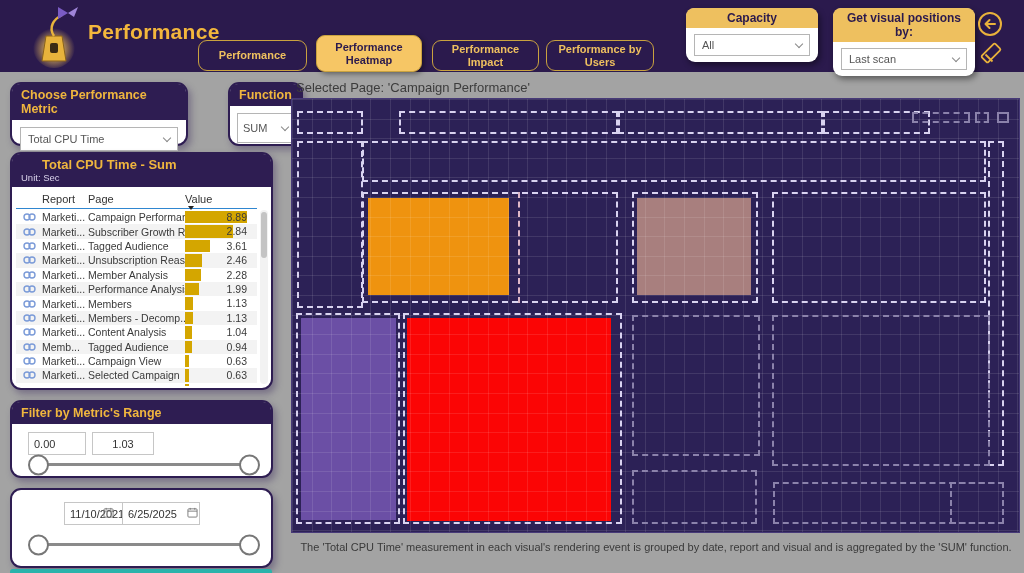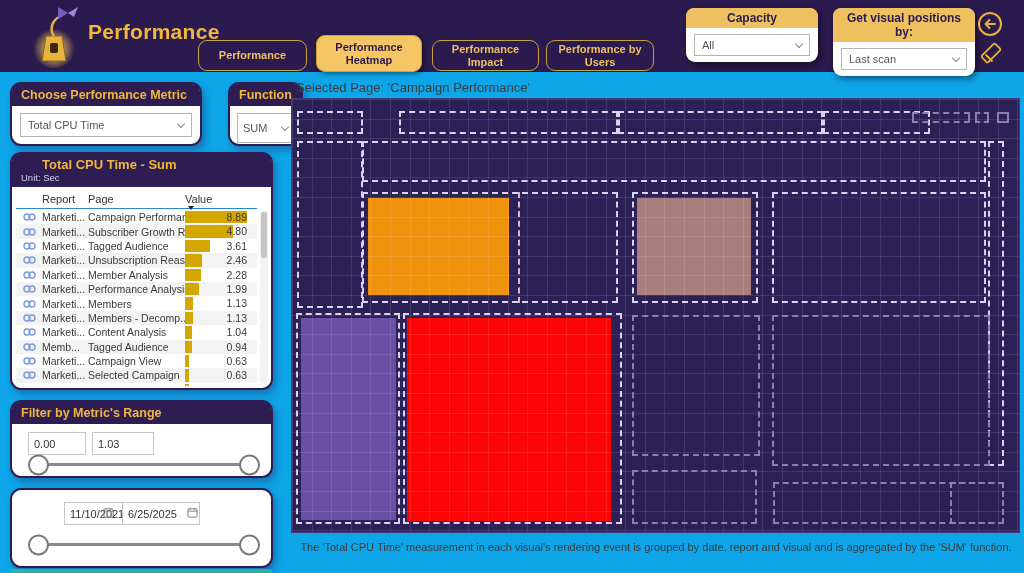--- a/index.html
+++ b/index.html
@@ -1,18 +1,18 @@
 <!DOCTYPE html>
 <html><head>
 <meta charset="utf-8">
 <style>
   * { box-sizing: border-box; margin: 0; padding: 0; }
   html,body { width:1024px; height:573px; overflow:hidden; background:#fff;
     font-family:"Liberation Sans", sans-serif; }
-  #page { position:relative; width:1024px; height:573px; background:#0ea5e9; }
+  #page { position:relative; width:1024px; height:573px; background:#a3a3a3; }
 
   
   #header { position:absolute; left:0; top:0; width:1024px; height:72px; background:#2b1a4d; }
   #logo { position:absolute; left:28px; top:3px; width:58px; height:66px; }
   #app-title { position:absolute; left:88px; top:20px; font-size:21px; font-weight:bold; color:#f3b73c; letter-spacing:.3px; }
 
   #tabs { position:absolute; left:198px; top:0; height:72px; }
   .tab { position:absolute; border:1.5px solid #c9a23f; border-radius:9px; color:#eec05f;
     font-size:11px; font-weight:bold; display:flex; align-items:center; justify-content:center;
     text-align:center; cursor:pointer; background:transparent; line-height:1.15; padding:0 6px; }
@@ -133,21 +133,21 @@
     <svg class="hicon" style="left:977px; top:11px; width:26px; height:26px;" viewBox="0 0 26 26">
       <circle cx="13" cy="13" r="11" fill="none" stroke="#e9b23b" stroke-width="2"></circle>
       <path d="M18 13 H9 M12.5 9 L8.5 13 L12.5 17" fill="none" stroke="#e9b23b" stroke-width="2" stroke-linecap="round" stroke-linejoin="round"></path>
     </svg>
     <svg class="hicon" style="left:979px; top:41px; width:24px; height:24px;" viewBox="0 0 24 24">
       <rect x="7.5" y="2.5" width="9" height="19" rx="1.5" fill="none" stroke="#e9b23b" stroke-width="1.8" transform="rotate(45 12 12)"></rect>
       <line x1="6.5" y1="13.5" x2="13.5" y2="20.5" stroke="#e9b23b" stroke-width="1.8"></line>
     </svg>
   </div>
 
-  <div class="card" style="left:10px; top:82px; width:192px; height:64px;">
+  <div class="card" style="left:10px; top:82px; width:178px; height:64px;">
     <div class="card-header">Choose Performance Metric</div>
     <div style="padding:7px 8px;">
       <div class="select" style="height:24px;">
         <span>Total CPU Time</span>
         <span class="chev"></span>
       </div>
     </div>
   </div>
 
   <div class="card" style="left:198px; top:82px; width:75px; height:64px;margin-left:30px;">
@@ -193,21 +193,21 @@
           <span class="tc-icon">
             <svg width="13" height="10" viewBox="0 0 13 10">
               <circle cx="4" cy="5" r="3" fill="none" stroke="#7b9bd8" stroke-width="1.4"></circle>
               <circle cx="9" cy="5" r="3" fill="none" stroke="#7b9bd8" stroke-width="1.4"></circle>
             </svg>
           </span>
           <span class="tc-report">Marketi...</span>
           <span class="tc-page">Subscriber Growth R...</span>
           <span class="tc-value">
             <span class="vbar" style="width:48px;"></span>
-            <span class="vtxt">4.80</span>
+            <span class="vtxt">2.84</span>
           </span>
         </div>
         <div class="trow">
           <span class="tc-icon">
             <svg width="13" height="10" viewBox="0 0 13 10">
               <circle cx="4" cy="5" r="3" fill="none" stroke="#7b9bd8" stroke-width="1.4"></circle>
               <circle cx="9" cy="5" r="3" fill="none" stroke="#7b9bd8" stroke-width="1.4"></circle>
             </svg>
           </span>
           <span class="tc-report">Marketi...</span>
@@ -359,21 +359,21 @@
         </div>
       </div>
     <div id="tbl-scroll">
       <div id="tbl-thumb"></div>
     </div>
   </div>
 
   <div class="card" style="left:10px; top:400px; width:263px; height:78px;">
     <div class="card-header">Filter by Metric's Range</div>
     <input class="num-input" style="left: 16px; top: 30px; width: 58px;" readonly="" value="0.00">
-    <input class="num-input" style="left: 80px; top: 30px; width: 62px;" readonly="" value="1.03">
+    <input class="num-input" style="left: 80px; top: 30px; width: 62px; text-align: center;" readonly="" value="1.03">
     <div class="slider-track" style="left:26px; top:61px; width:212px;">
       <div class="slider-handle" style="left:-10px;"></div>
       <div class="slider-handle" style="right:-10px;"></div>
     </div>
   </div>
 
   <div class="card" style="left:10px; top:488px; width:263px; height:80px;">
     <input class="num-input" style="left: 16px; top: 12px; width: 88px; margin-left: 36px;" readonly="" value="11/10/2021">
     <svg class="cal-ic" style="left:91px; top:17px;" viewBox="0 0 12 12">
       <rect x="1" y="2" width="10" height="9" rx="1" fill="none" stroke="#777" stroke-width="1"></rect>

